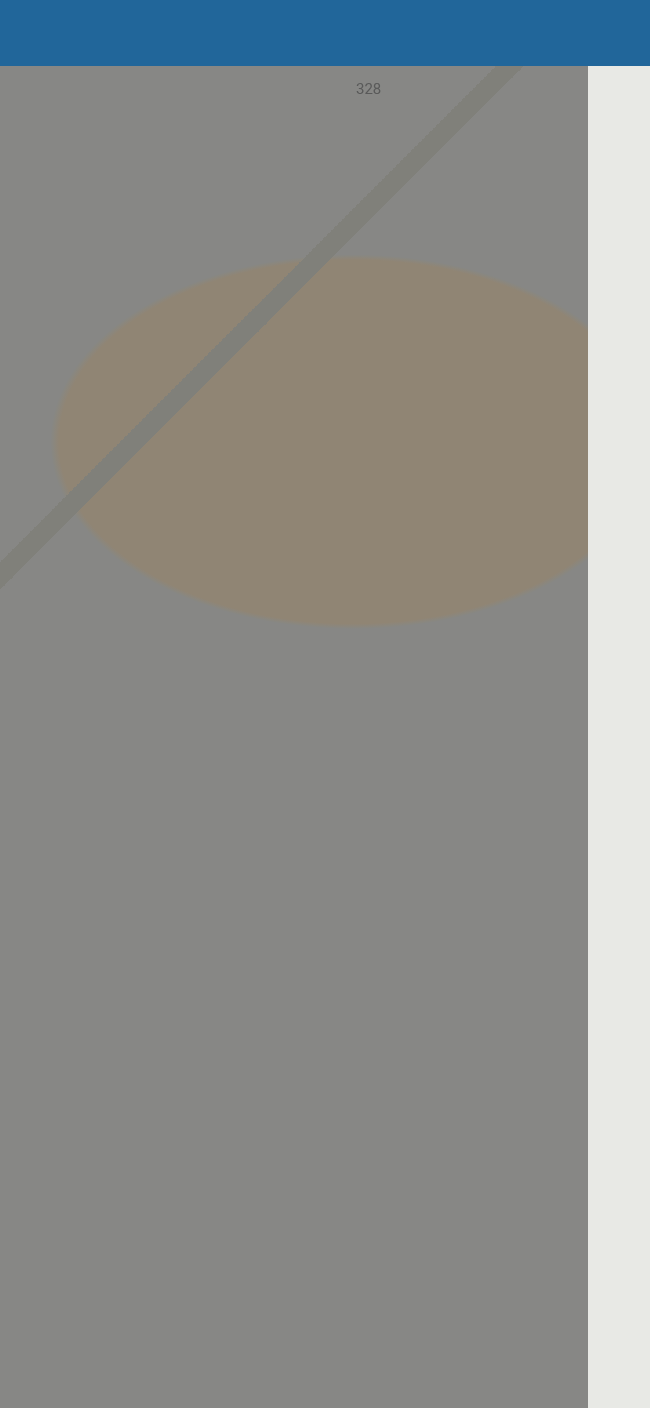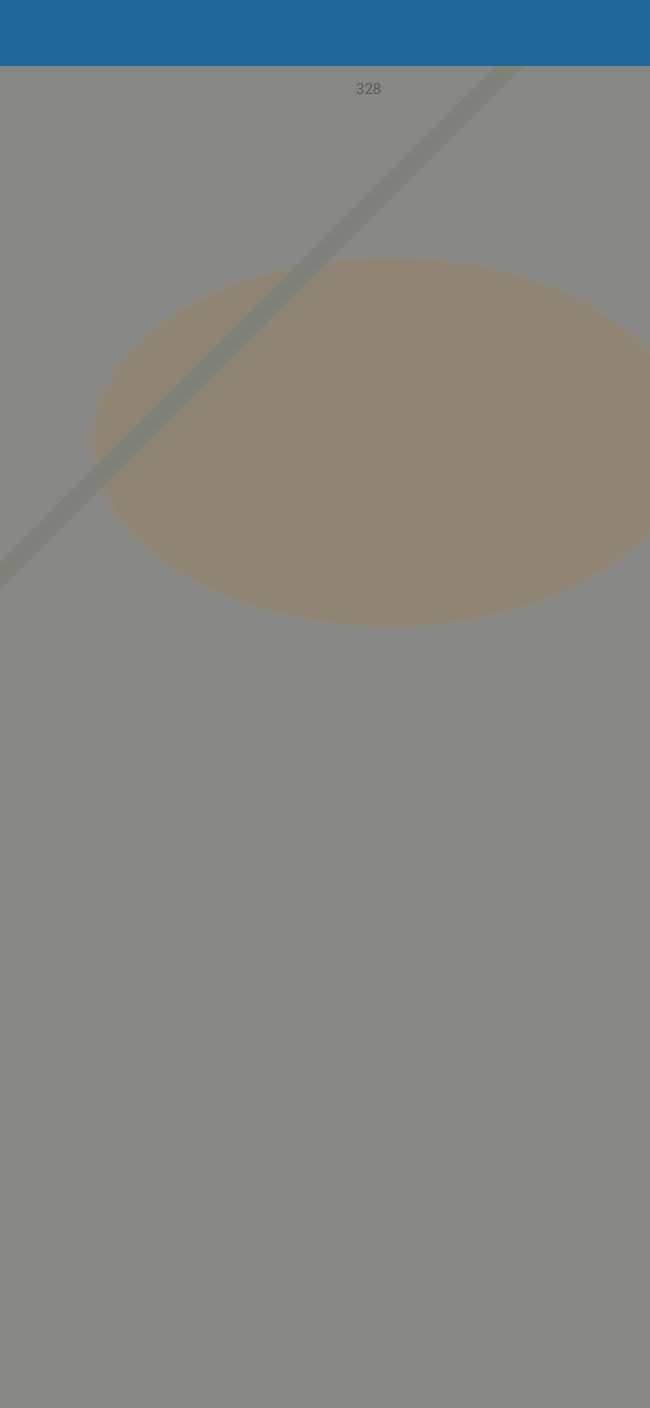--- a/index.html
+++ b/index.html
@@ -1,18 +1,18 @@
 <!DOCTYPE html>
 <html><head>
 <meta charset="utf-8">
 <style>
   * { box-sizing: border-box; margin: 0; padding: 0; }
   html, body { width: 650px; height: 1408px; font-family: Roboto, -apple-system, Arial, sans-serif; overflow: hidden; background: #e8e9e5; }
   .statusbar { height: 66px; background: #21669a; }
-  .screen { position: relative; width: 650px; height: 1342px; }
+  .screen { position: relative; width: 588px; height: 1342px; }
   .bg-map {
     position: absolute; inset: 0;
     background:
       linear-gradient(to bottom right, transparent 49.5%, #dcdcd3 49.5%, #dcdcd3 50.5%, transparent 50.5%) -560px -330px / 1400px 1400px no-repeat,
       radial-gradient(ellipse 420px 260px at 60% 28%, #f8e6c9 0%, #f8e6c9 70%, transparent 72%),
       #e8e9e5;
   }
   .road-label { position:absolute; left:356px; top:14px; font-size:15px; color:#9a9a9a; }
   
   .dim { position:absolute; inset:0; background:rgba(0,0,0,0.42); }

